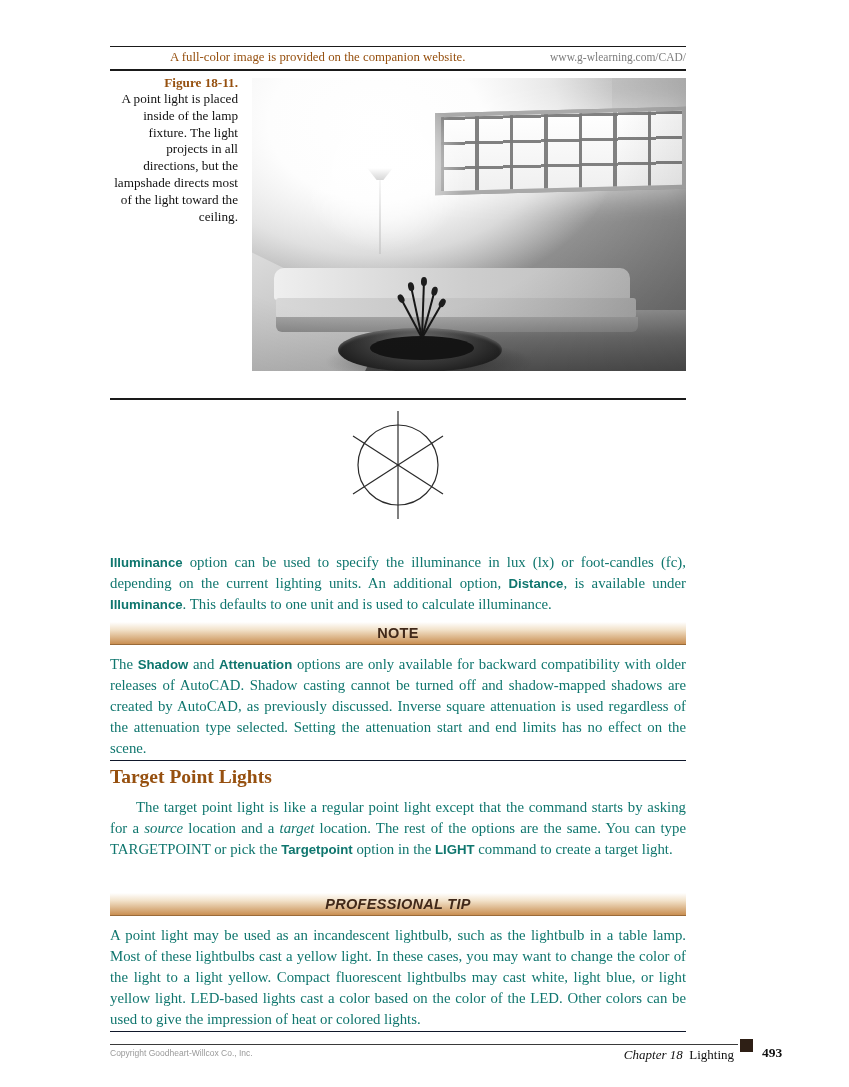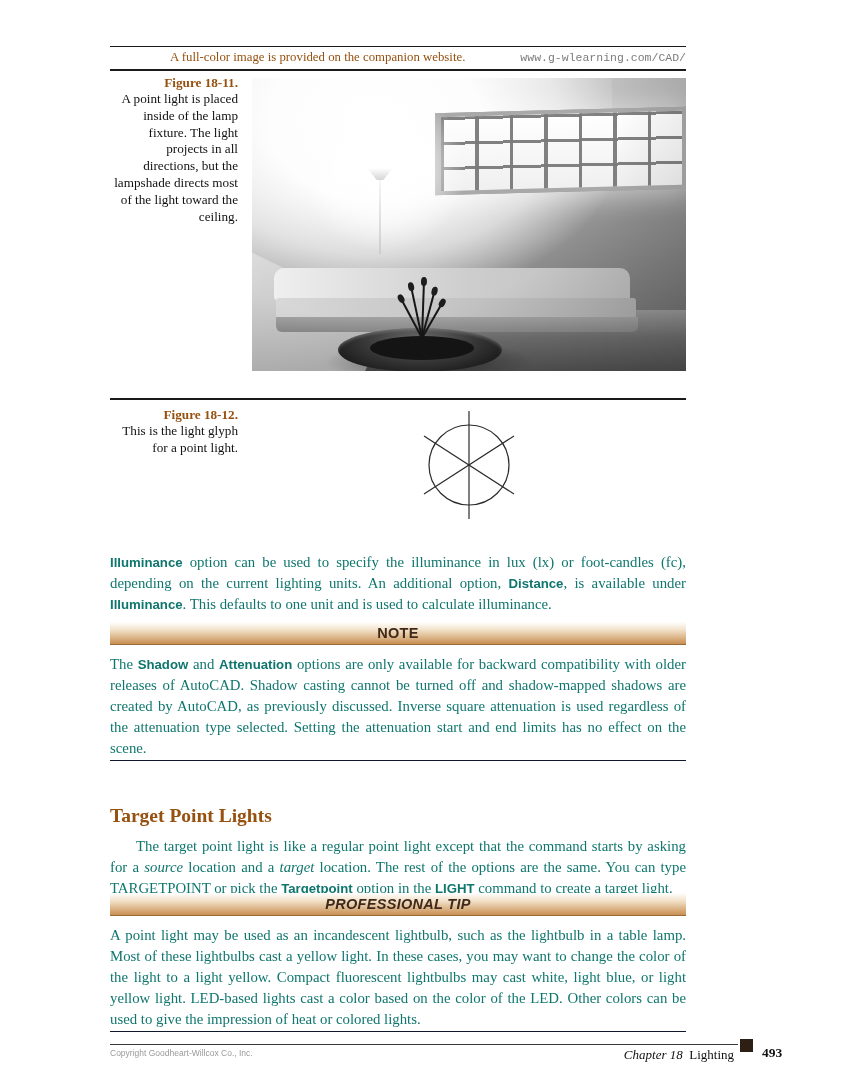--- a/index.html
+++ b/index.html
@@ -10,21 +10,21 @@
   }
   .abs { position:absolute; }
 
   
   #header-band {
     left:110px; top:46px; width:576px;
     border-top:1px solid #1a1a1a; border-bottom:2px solid #1a1a1a;
     padding:3px 0 4px 0; display:flex; align-items:baseline;
   }
   .header-note { color:#96500F; font-size:12.8px; margin-left:60px; }
-  .header-url  { margin-left:auto; font-family:Liberation Mono, monospace; font-size:11.5px; color:#7d7d7d;text-align:center; }
+  .header-url  { margin-left:auto; font-family:Liberation Serif, serif; font-size:11.5px; color:#7d7d7d;text-align:center; }
 
   
   .figure-row { display:flex; }
   #figure1 { left:110px; top:74px; width:576px; }
   #figure2 { left:110px; top:398px; width:576px; border-top:2px solid #1a1a1a; padding-top:6px; }
   .fig-caption { width:142px; padding-right:14px;text-align:right; }
   .caption-label { font-weight:bold; color:#96500F; font-size:13.2px; line-height:17px; }
   .caption-text  { font-size:13.2px; line-height:16.8px; color:#111; }
   .glyph-area { flex:1; display:flex; justify-content:center; }
 
@@ -94,21 +94,21 @@
     height:23px; line-height:23px; text-align:center;
     background:linear-gradient(180deg,#ffffff 0%,#f2e2ca 35%,#c98f52 100%);
     border-bottom:1px solid #9a6a38;
     font-family:"Liberation Sans",sans-serif; font-weight:bold; font-size:14.5px;
     color:#41291a; letter-spacing:.3px;
   }
   .callout-bar.tip-style { font-style:italic; }
   .callout-body { padding:9px 0 1px 0; border-bottom:1px solid #0f172a; }
 
   
-  #target-section { left:110px; top:805px; width:576px; }
+  #target-section { left:110px; top:766px; width:576px; }
   .section-heading { font-size:19.5px; font-weight:bold; color:#96500F; margin-bottom:9px; }
   .indent-first { text-indent:26px; }
 
   
   #footer { left:110px; top:1038px; width:690px; height:32px; }
   .footer-line { position:absolute; left:0; top:6px; width:628px; height:1px; background:#3a3a3a; }
   .tab-square  { position:absolute; left:630px; top:1px; width:13px; height:13px; background:#2e1f15; }
   .footer-copyright { position:absolute; left:0; top:10px;
     font-family:"Liberation Sans",sans-serif; font-size:8.5px; color:#9a9a9a; }
   .footer-chapter { position:absolute; left:0; top:9px; width:624px; text-align:right; font-size:13px; color:#111; }
@@ -149,24 +149,20 @@
       <div class="stem"></div>
       <div class="stem"></div>
       <div class="stem"></div>
       <div class="stem"></div>
     </div>
     <div class="vignette"></div>
   </div>
 </div>
 
 <div id="figure2" class="abs figure-row">
-  <div class="fig-caption">
-    <div class="caption-label">Figure 18-12.</div>
-    <div class="caption-text">This is the light glyph for a point light.</div>
-  </div>
   <div class="glyph-area">
     <svg width="118" height="118" viewBox="0 0 118 118">
       <circle cx="59" cy="59" r="40" fill="none" stroke="#2a2a2a" stroke-width="1.2"></circle>
       <line x1="59" y1="5" x2="59" y2="113" stroke="#2a2a2a" stroke-width="1.2"></line>
       <line x1="14" y1="30" x2="104" y2="88" stroke="#2a2a2a" stroke-width="1.2"></line>
       <line x1="14" y1="88" x2="104" y2="30" stroke="#2a2a2a" stroke-width="1.2"></line>
     </svg>
   </div>
 </div>
 

